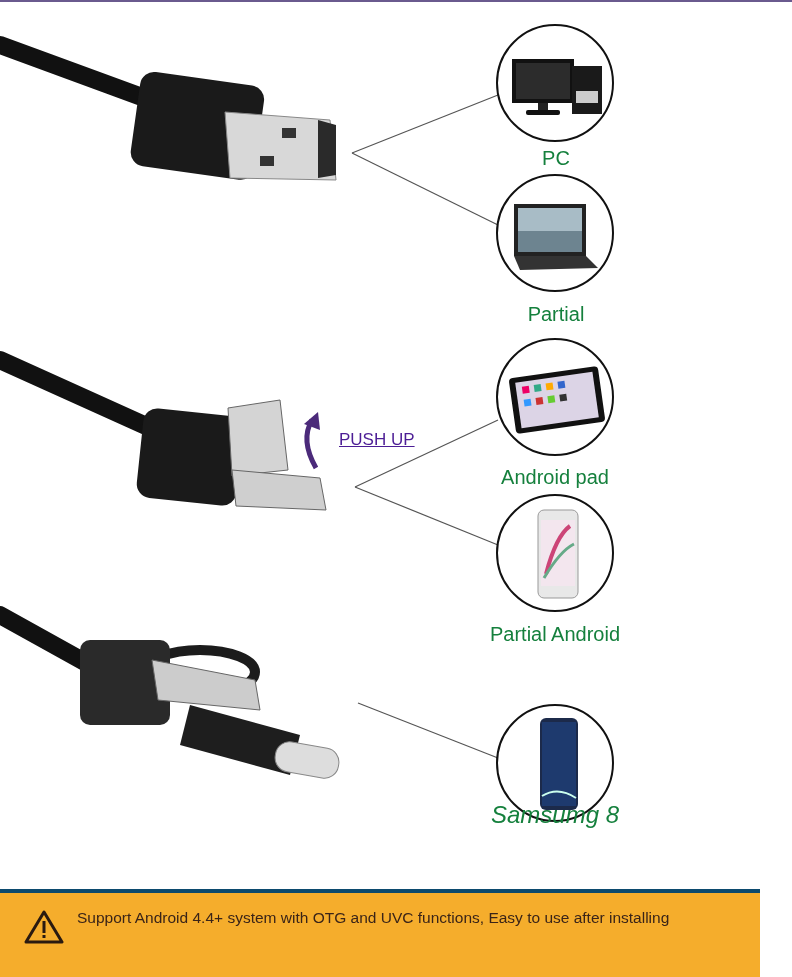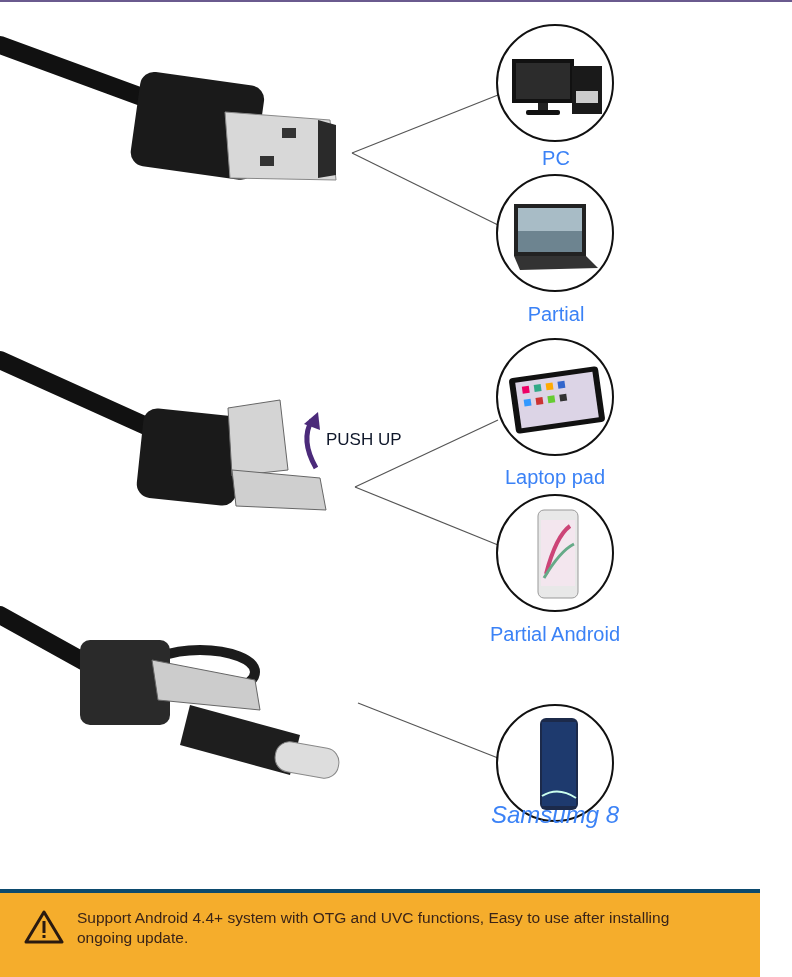--- a/index.html
+++ b/index.html
@@ -8,27 +8,27 @@
     background: #ffffff;
     font-family: "Liberation Sans", sans-serif;
   }
   .topline { position: absolute; left: 0; top: 0; width: 792px; height: 2px; background: #6a5a8e; }
   .circle {
     position: absolute; width: 118px; height: 118px; border-radius: 50%;
     border: 2.5px solid #111; background: #fff; box-sizing: border-box;
     overflow: hidden;
   }
   .label {
-    position: absolute; color: #3b82f6; text-align: center;
+    position: absolute; color: #15803d; text-align: center;
     font-size: 20px; line-height: 21px;
   }
   .lines { position: absolute; left: 0; top: 0; width: 792px; height: 880px; pointer-events: none; }
   .cable-svg { position: absolute; left: 0; top: 0; width: 480px; height: 880px; }
   .push {
-    position: absolute; left: 326px; top: 430px; font-size: 17px; color: #0f172a;
+    position: absolute; left: 339px; top: 430px; font-size: 17px; color: #4c1d95; text-decoration: underline;
   }
   .banner {
     position: absolute; left: 0; top: 889px; width: 760px; height: 86px;
     background: #f5ad2c; border-top: 4px solid #0c4a6e;
   }
   .banner-text {
     position: absolute; left: 77px; top: 15px; width: 700px;
     color: #3a2418; font-size: 15.5px; line-height: 20px;
   }
   .warn { position: absolute; left: 24px; top: 16px; }
@@ -109,21 +109,21 @@
         <rect x="38" y="42" width="7" height="7" fill="#3a8"></rect>
       <rect x="50" y="42" width="7" height="7" fill="#fa0"></rect>
         <rect x="62" y="42" width="7" height="7" fill="#36c"></rect>
       <rect x="26" y="55" width="7" height="7" fill="#39f"></rect>
         <rect x="38" y="55" width="7" height="7" fill="#c33"></rect>
       <rect x="50" y="55" width="7" height="7" fill="#6c3"></rect>
         <rect x="62" y="55" width="7" height="7" fill="#333"></rect>
     </g>
   </svg>
 </div>
-<div class="label" style="left:480px;top:467px;width:150px;">Laptop pad</div>
+<div class="label" style="left:480px;top:467px;width:150px;">Android pad</div>
 
 <div class="circle" style="left:496px;top:494px;">
   <svg width="118" height="118" viewBox="0 0 118 118">
     <rect x="40" y="14" width="40" height="88" rx="6" fill="#e8e8e8" stroke="#999"></rect>
     <rect x="43" y="24" width="34" height="66" fill="#f3e6ee"></rect>
     <path d="M48,78 Q58,40 72,30" stroke="#c47" stroke-width="4" fill="none"></path>
     <path d="M46,82 Q62,55 76,48" stroke="#6a8" stroke-width="3" fill="none"></path>
   </svg>
 </div>
 <div class="label" style="left:470px;top:624px;width:170px;">
@@ -140,15 +140,14 @@
 <div class="label" style="left:460px;top:800px;width:190px;font-size:24px;line-height:30px;font-style:italic;">Samsumg 8</div>
 
 <div class="banner">
   <svg class="warn" width="40" height="36" viewBox="0 0 40 36">
     <polygon points="20,3 38,33 2,33" fill="none" stroke="#2a1a10" stroke-width="3" stroke-linejoin="round"></polygon>
     <rect x="18.5" y="12" width="3" height="12" fill="#2a1a10"></rect>
     <rect x="18.5" y="26" width="3" height="3" fill="#2a1a10"></rect>
   </svg>
   <div class="banner-text">
     <div>Support Android 4.4+ system with OTG and UVC functions, Easy to use after installing</div>
-    <div>ongoing update.</div>
   </div>
 </div>
 
 </body></html>

